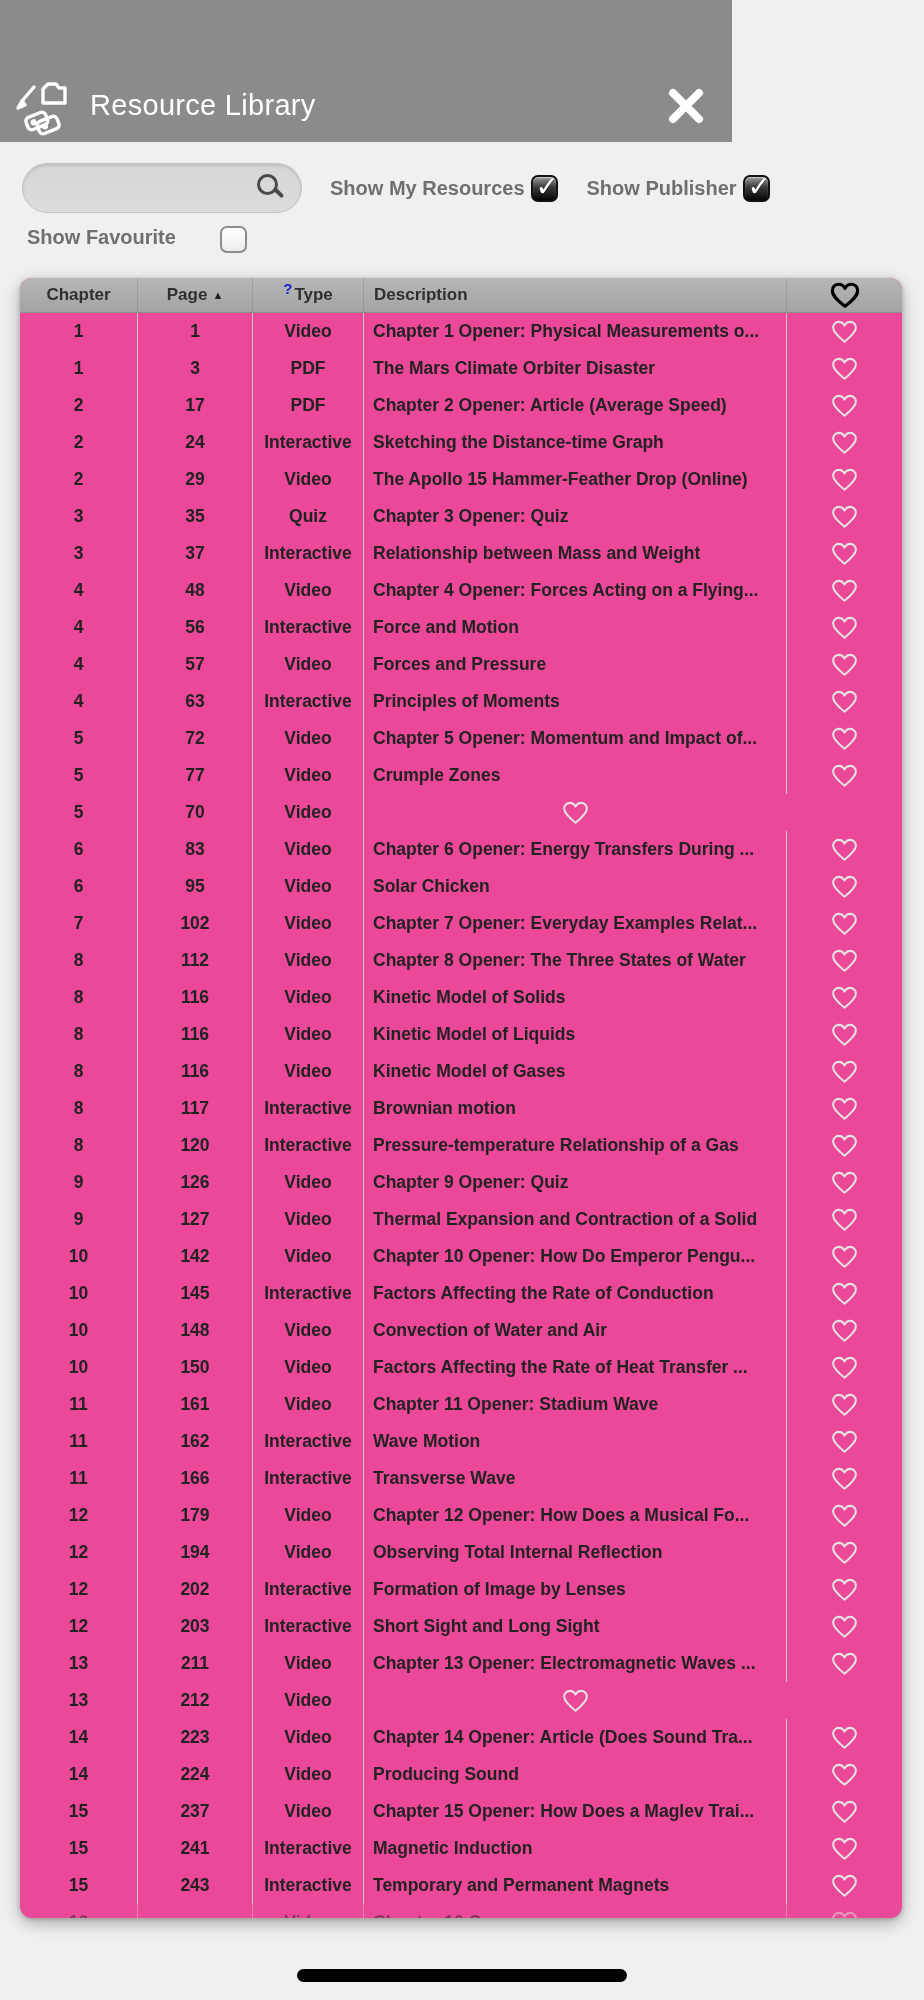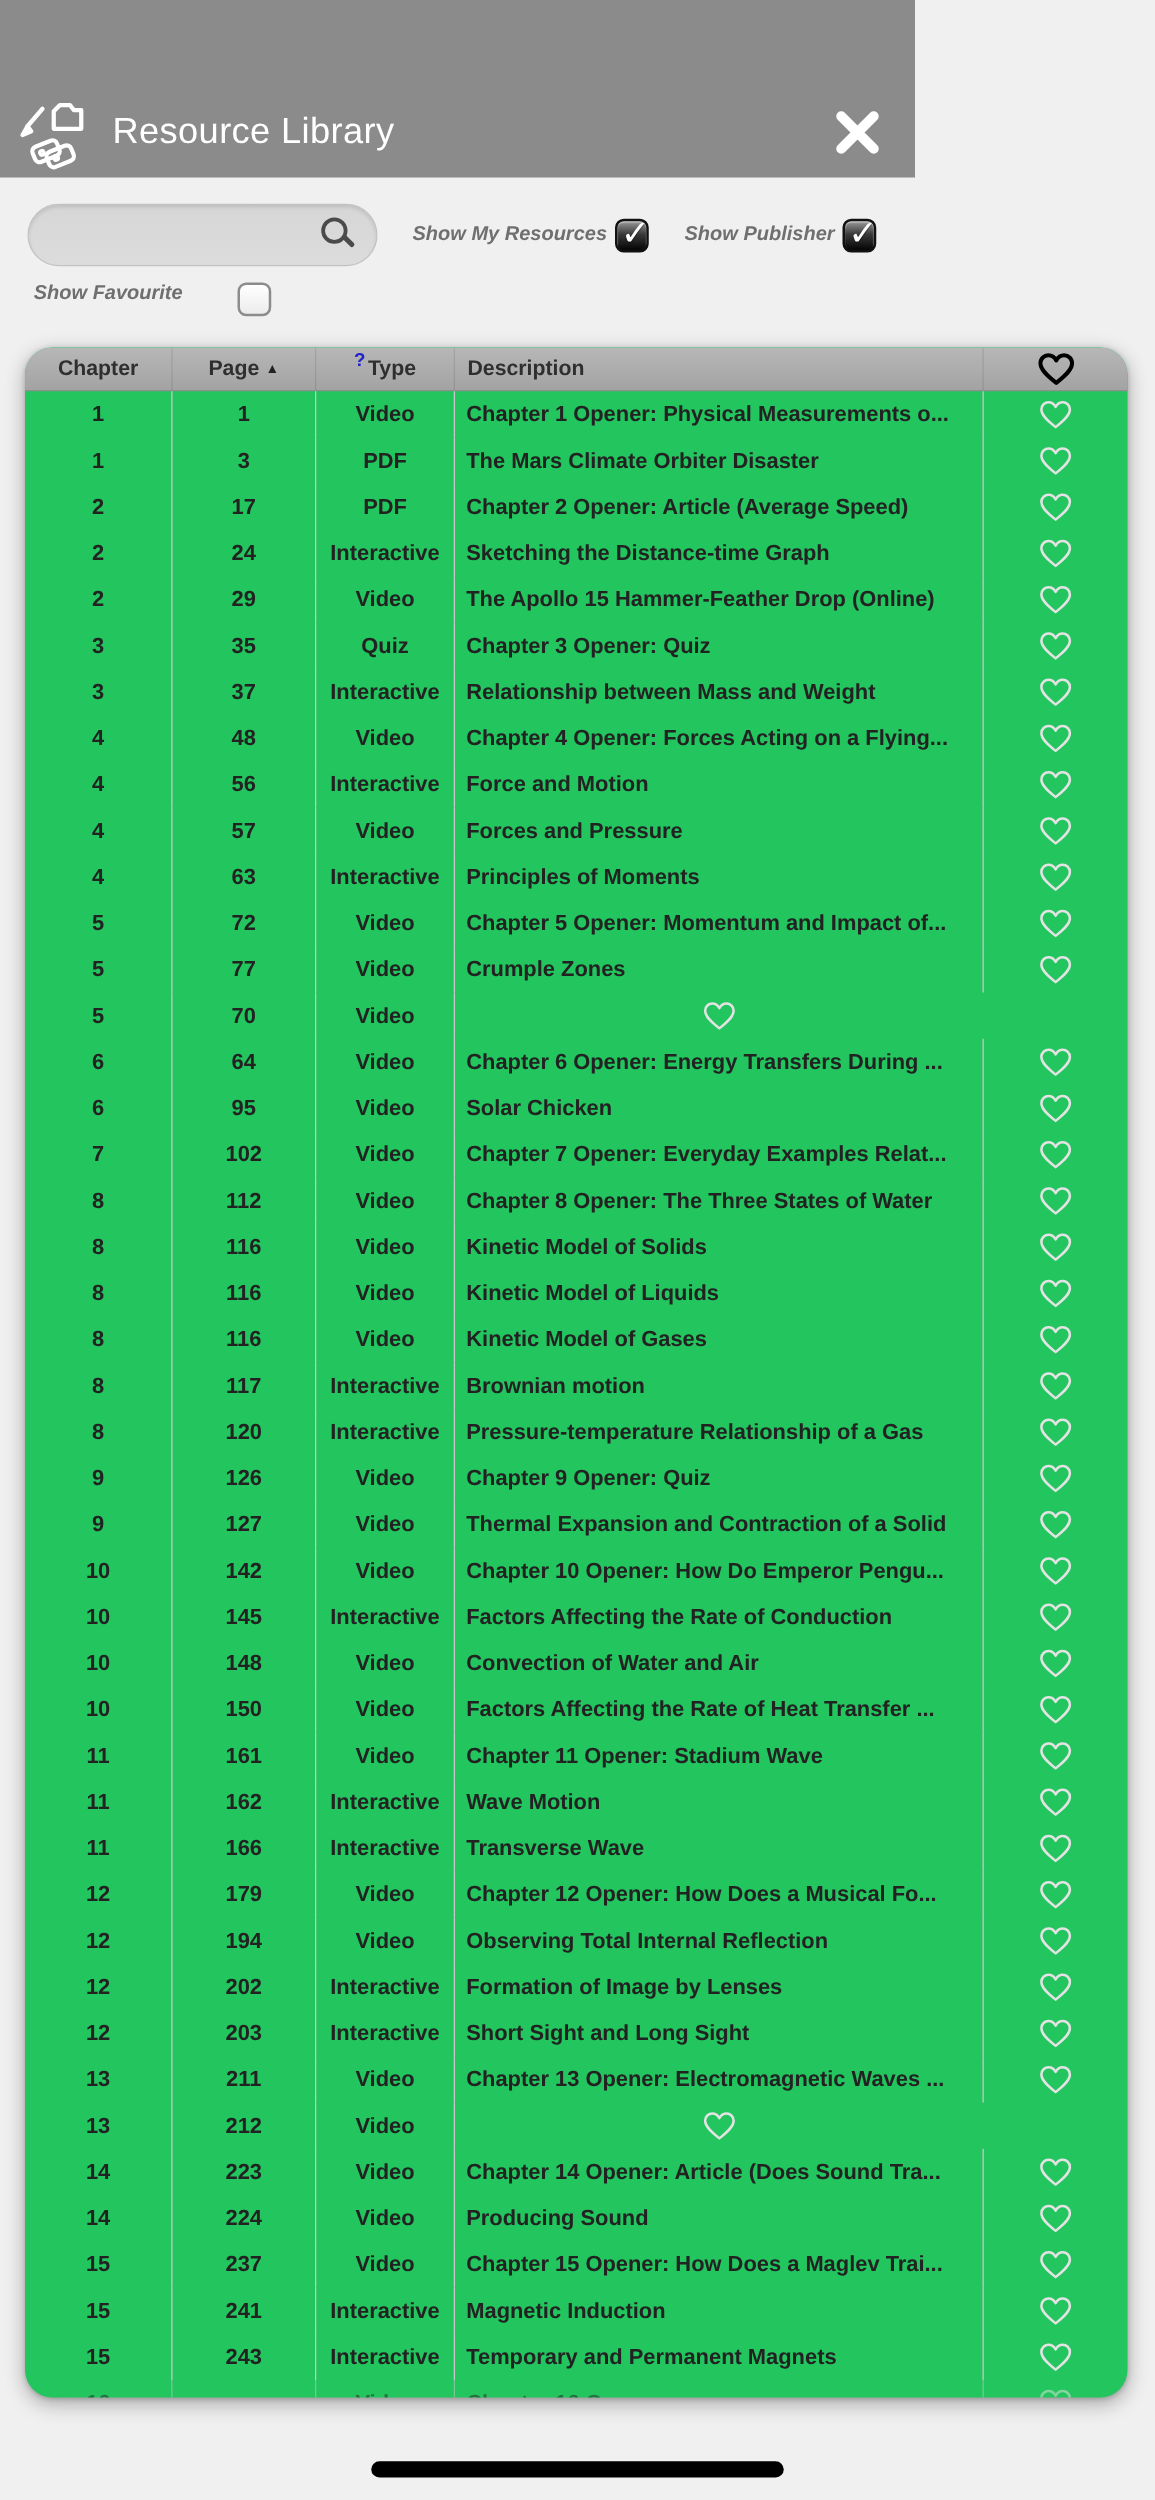--- a/index.html
+++ b/index.html
@@ -44,21 +44,21 @@
   }
   .mag-icon {
     position:absolute; right:24px; top:11px; width:21px; height:21px;
     border:3.5px solid #4a4a4a; border-radius:50%;
   }
   .mag-icon::after {
     content:""; position:absolute; left:13px; top:13px; width:4px; height:12px;
     background:#4a4a4a; border-radius:2px; transform:rotate(-45deg); transform-origin:top left;
   }
   .filter-label {
-    font-size:16px; font-weight:bold; color:#6f6f6f; white-space:nowrap;font-style:italic;
+    font-size:20px; font-weight:bold; color:#6f6f6f; white-space:nowrap;
   }
   .lbl-myres { margin-left:28px; }
   .lbl-pub  { margin-left:29px; }
   .checkbox {
     width:27px; height:27px; border-radius:7px; margin-left:6px; flex:none;
     background:linear-gradient(#ffffff,#ececec);
     border:2px solid #8c8c8c; position:relative; cursor:pointer;
   }
   .checkbox.checked {
     background:linear-gradient(180deg,#9a9a9a 0%,#3a3a3a 45%,#050505 100%);
@@ -72,21 +72,21 @@
   }
   .filter-row-2 {
     position:absolute; left:27px; top:226px; height:30px;
     display:flex; align-items:flex-start;gap:37px;
   }
   .filter-row-2 .checkbox { margin-left:7px; }
 
   
   .res-table {
     position:absolute; left:20px; top:278px; width:882px; height:1640px;
-    background:#22c55e; border-radius:22px; overflow:hidden;
+    background:#ec4899; border-radius:12px; overflow:hidden;
     box-shadow:0 5px 16px rgba(0,0,0,.30), 0 1px 4px rgba(0,0,0,.18);
   }
   .thead {
     display:grid; grid-template-columns:118px 115px 111px 423px 115px;
     height:35px; align-items:center;
     background:linear-gradient(#b7b7b7,#a3a3a3);
     border-bottom:1px solid #8f8f8f;
   }
   .th {
     height:100%; display:flex; align-items:center; justify-content:center;
@@ -379,21 +379,21 @@
       <button class="heart-btn">
         <svg width="27" height="24" viewBox="0 0 32 28" fill="none" stroke="#e3e3e3" stroke-width="2.4" stroke-linejoin="round">
           <path d="M16 25.5 C7.5 18.8 2.5 14 2.5 8.8 C2.5 4.6 5.8 2 9.2 2 C12.2 2 14.6 3.8 16 6.4 C17.4 3.8 19.8 2 22.8 2 C26.2 2 29.5 4.6 29.5 8.8 C29.5 14 24.5 18.8 16 25.5 Z"></path>
         </svg>
       </button>
     </div>
   </div>
 
   <div class="tr">
     <div class="td">6</div>
-    <div class="td">64</div>
+    <div class="td">83</div>
     <div class="td">Video</div>
     <div class="td desc">Chapter 6 Opener: Energy Transfers During ...</div>
     <div class="td fav">
       <button class="heart-btn">
         <svg width="27" height="24" viewBox="0 0 32 28" fill="none" stroke="#e3e3e3" stroke-width="2.4" stroke-linejoin="round">
           <path d="M16 25.5 C7.5 18.8 2.5 14 2.5 8.8 C2.5 4.6 5.8 2 9.2 2 C12.2 2 14.6 3.8 16 6.4 C17.4 3.8 19.8 2 22.8 2 C26.2 2 29.5 4.6 29.5 8.8 C29.5 14 24.5 18.8 16 25.5 Z"></path>
         </svg>
       </button>
     </div>
   </div>

